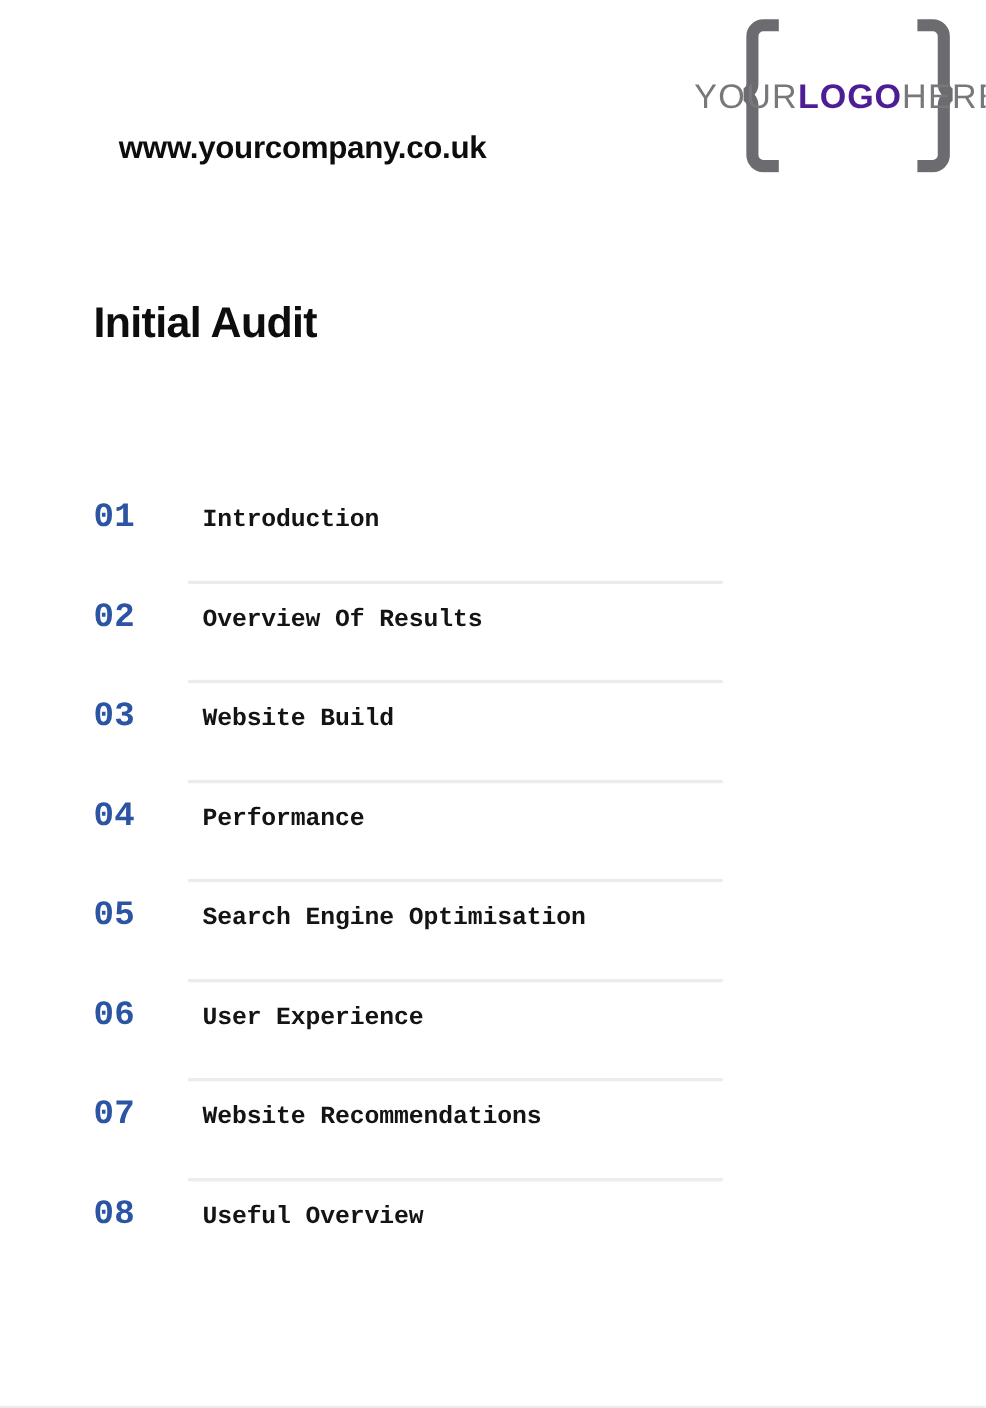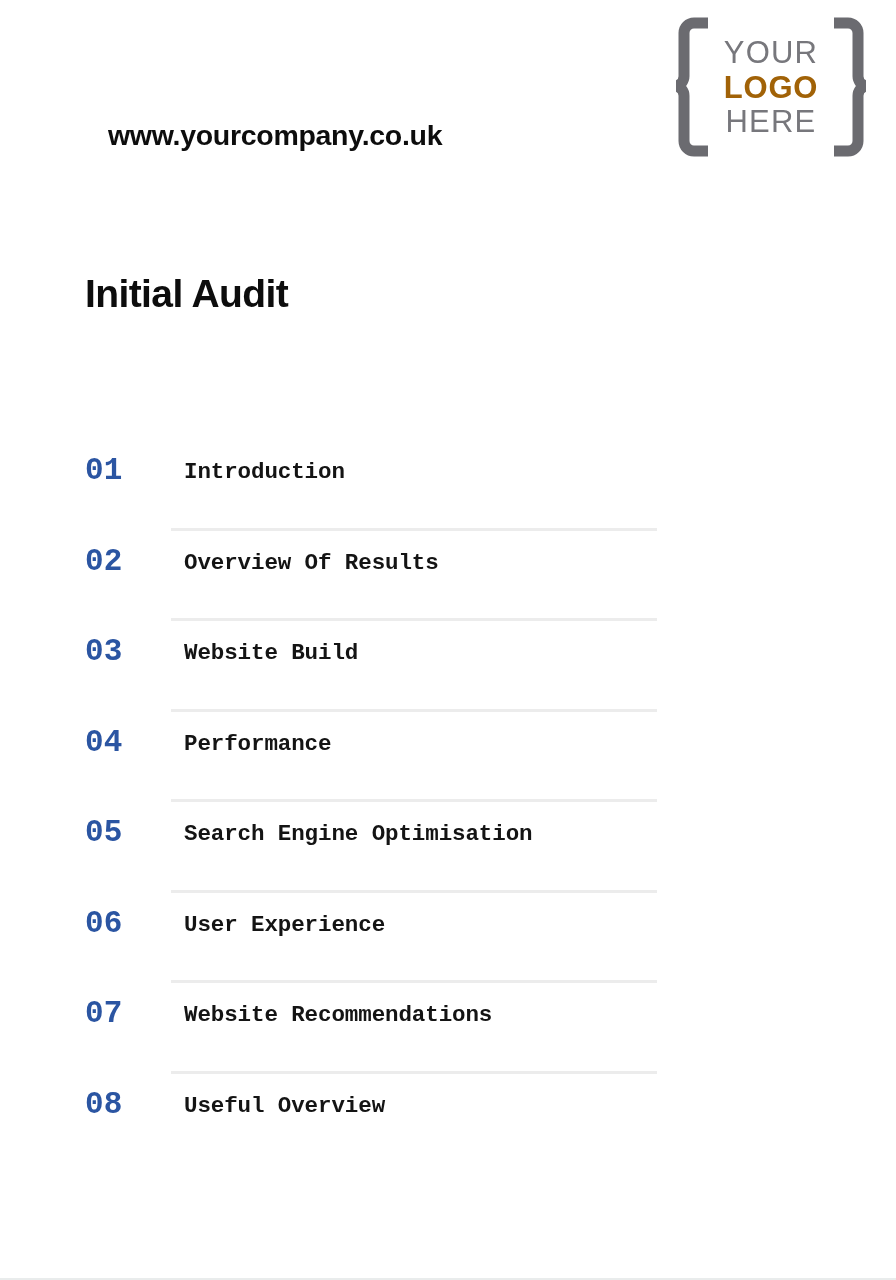--- a/index.html
+++ b/index.html
@@ -63,38 +63,37 @@
   .logo-brace.left  { left: 0; }
   .logo-brace.right { right: 0; }
 
   .logo-text {
     position: absolute;
     left: 34px;
     right: 34px;
     top: 6px;
     bottom: 6px;
     display: flex;
-    flex-direction: column;
     align-items: center;
     justify-content: center;
     color: #6b6b70;
     line-height: 1.0;
   }
   .logo-line1,
   .logo-line3 {
     font-size: 31px;
     font-weight: 300;
     letter-spacing: 1.2px;
     color: #77777c;
   }
   .logo-line2 {
     font-size: 31px;
     font-weight: bold;
     letter-spacing: 0.8px;
-    color: #a16207;
+    color: #4c1d95;
     margin: 4px 0 3px 0;
   }
 
   
   .doc-title {
     position: absolute;
     left: 85px;
     top: 272px;
     font-size: 39px;
     font-weight: bold;

